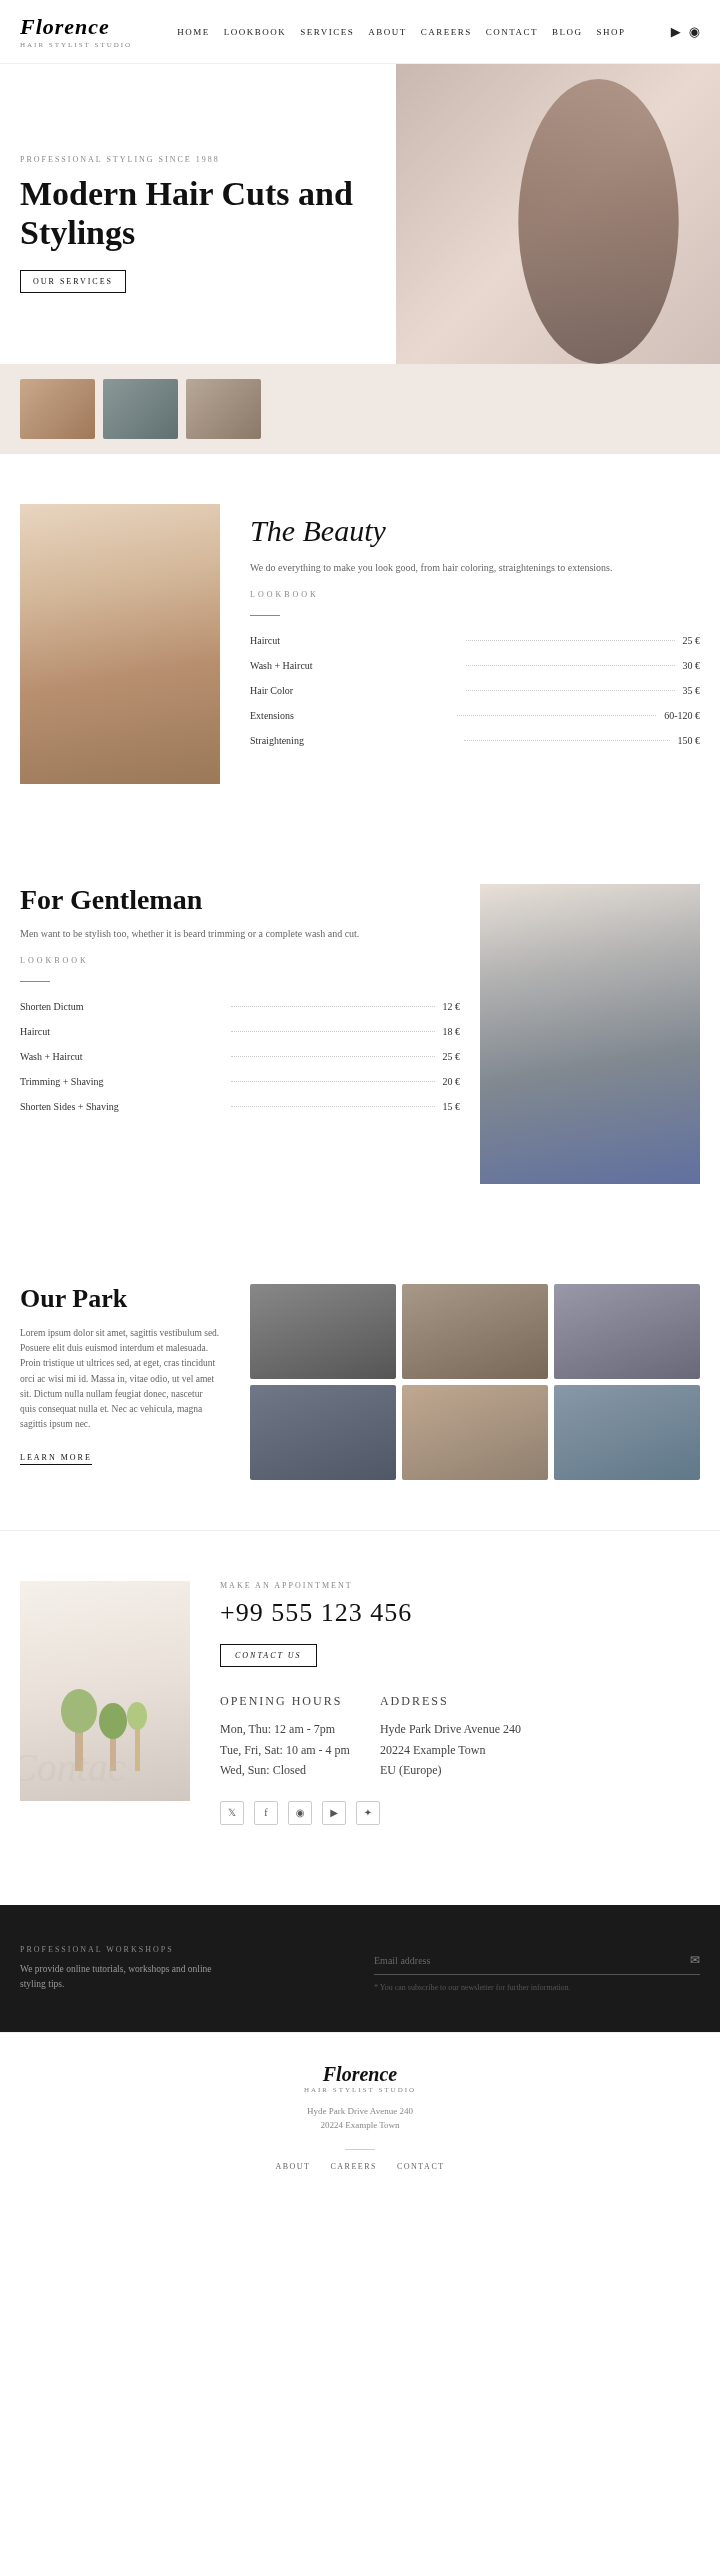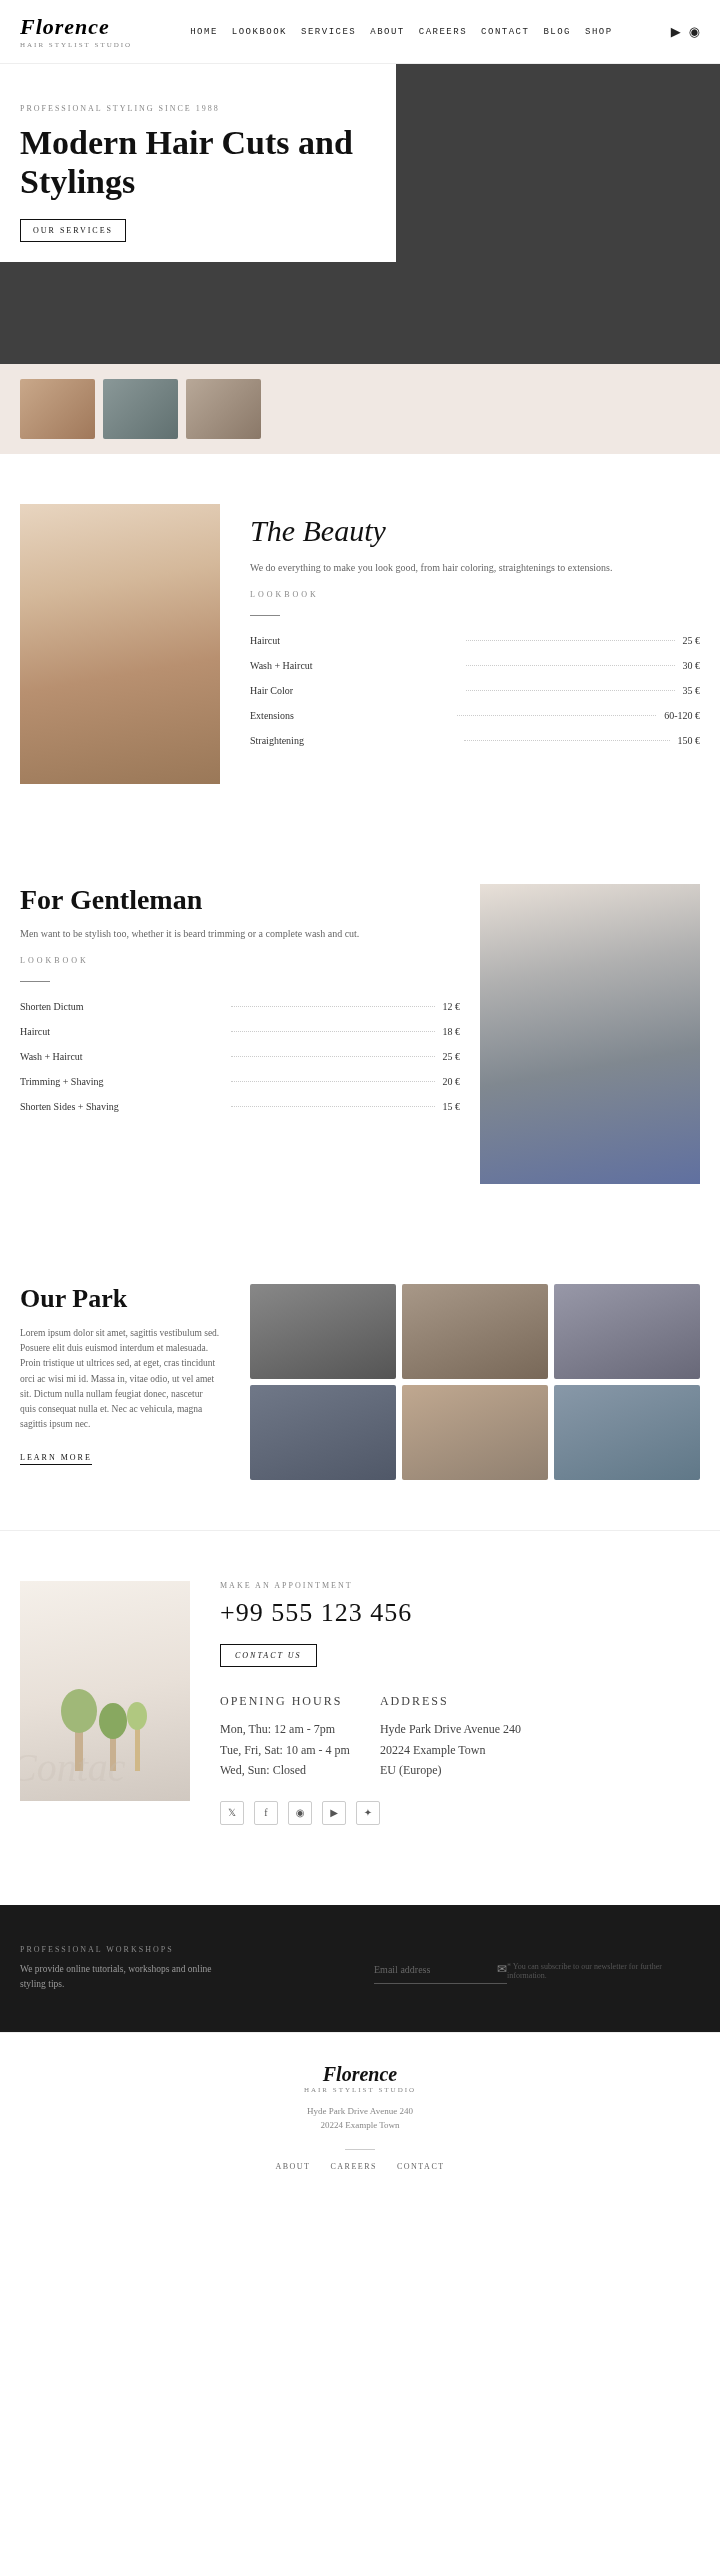--- a/index.html
+++ b/index.html
@@ -8,29 +8,28 @@
     
     nav {
       display: flex; align-items: center; justify-content: space-between;
       padding: 14px 20px; border-bottom: 1px solid #eee;
       position: relative; background: #fff; z-index: 10;
     }
     .nav-logo { display: flex; flex-direction: column; }
     .nav-logo-name { font-size: 22px; font-style: italic; font-weight: 600; letter-spacing: 1px; }
     .nav-logo-sub { font-size: 7px; letter-spacing: 2px; text-transform: uppercase; color: #888; margin-top: 1px; }
     .nav-links { display: flex; gap: 14px; align-items: center; }
-    .nav-links a { font-size: 9px; letter-spacing: 1.5px; text-transform: uppercase; text-decoration: none; color: #222; font-family: Liberation Mono, monospace; }
+    .nav-links a { font-size: 9px; letter-spacing: 1.5px; text-transform: uppercase; text-decoration: none; color: #222; }
     .nav-icons { display: flex; gap: 8px; }
     .nav-icon { font-size: 13px; color: #222; }
 
     
     .hero {
       display: flex; position: relative; height: 300px; overflow: hidden;
-      background: #404040;
-      flex-direction: column;
+      background: #000000;
     }
     .hero-left {
       width: 55%; padding: 40px 20px 20px 20px;
       display: flex; flex-direction: column; justify-content: center;
       background: #fff; z-index: 2;
     }
     .hero-since { font-size: 8px; letter-spacing: 2px; text-transform: uppercase; color: #888; margin-bottom: 10px; }
     .hero-title { font-size: 34px; font-weight: 700; line-height: 1.15; color: #111; margin-bottom: 18px; }
     .hero-btn {
       display: inline-block; border: 1px solid #111; font-size: 8px;
@@ -184,21 +183,21 @@
     }
 
     
     .section-newsletter {
       background: #1a1a1a; padding: 40px 20px; margin-top: 30px;
     }
     .newsletter-label { font-size: 8px; letter-spacing: 2px; text-transform: uppercase; color: #888; margin-bottom: 8px; }
     .newsletter-desc { font-size: 9.5px; color: #999; line-height: 1.6; margin-bottom: 0; max-width: 200px; }
     .newsletter-row { display: flex; align-items: flex-end; gap: 28px; }
     .newsletter-left { flex: 1; }
-    .newsletter-right { flex: 1; display: flex; flex-direction: row; justify-content: flex-end; }
+    .newsletter-right { flex: 1; display: flex; flex-direction: column; justify-content: flex-end; }
     .email-row { display: flex; align-items: center; border-bottom: 1px solid #555; padding-bottom: 6px; margin-bottom: 8px; }
     .email-input {
       background: transparent; border: none; outline: none;
       color: #888; font-size: 10px; flex: 1; font-family: inherit;
     }
     .email-input::placeholder { color: #666; }
     .newsletter-note { font-size: 8px; color: #555; }
 
     
     footer {

